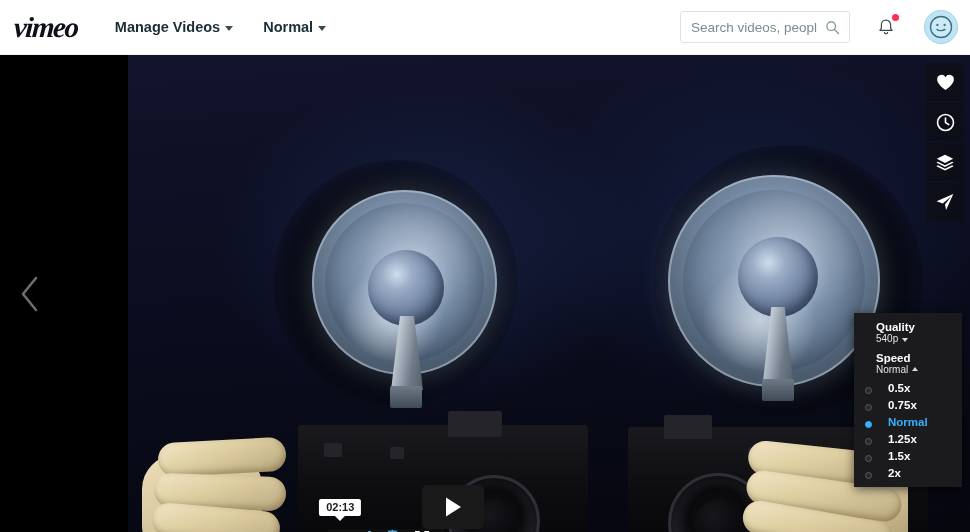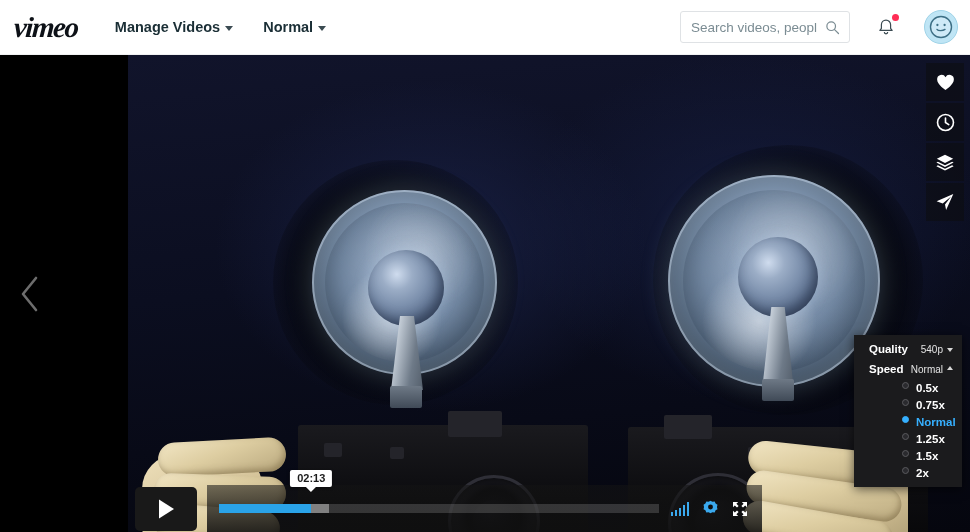--- a/index.html
+++ b/index.html
@@ -202,59 +202,60 @@
     position: absolute; right: 8px; bottom: 45px;
     width: 108px;
     background: #1b1b1d;
     color: #fff;
     z-index: 40;
     padding: 4px 0 6px 0;
     font-size: 11px;
     box-shadow: 0 2px 10px rgba(0,0,0,0.6);
   }
   .menu-row {
-    display: flex; align-items: center; justify-content: space-between;
-    padding: 4px 9px 4px 15px;
+    display: flex; align-items: flex-start; justify-content: space-between;
+    padding: 4px 9px 4px 22px;
     cursor: pointer;
+    flex-direction: column;
   }
   .menu-row .m-label { font-weight: 700; font-size: 11.5px; color:#fff; }
   .menu-row .m-value {
     display: flex; align-items: center; gap: 4px;
     font-size: 10px; color: #e3e3e3;
   }
   .chev {
     display:inline-block; width:0; height:0;
     border-left: 3.5px solid transparent;
     border-right: 3.5px solid transparent;
   }
   .chev-down { border-top: 4.5px solid #d8d8d8; margin-top:2px; }
   .chev-up { border-bottom: 4.5px solid #d8d8d8; margin-bottom:2px; }
 
   .speed-opt {
-    display: flex; align-items: flex-start; gap: 7px;
+    display: flex; align-items: flex-end; gap: 16px;
     padding: 2.5px 9px 2.5px 11px;
     cursor: pointer;
-    margin-left: 37px;
   }
   .radio {
     width: 7px; height: 7px; border-radius: 50%;
     border: 1px solid #5a5a5e;
     background: #2a2a2e;
     flex: none;
   }
   .speed-opt.sel .radio { background: #36b0ff; border-color: #36b0ff; }
   .speed-opt .s-label { font-size: 11.5px; font-weight: 700; color: #ffffff; }
   .speed-opt.sel .s-label { color: #36b0ff; }
 
   
   .controlbar {
     position: absolute; left: 0; bottom: 0;
     width: 770px; height: 47px;
     display: flex; align-items: center;
     z-index: 45;
+    flex-direction: column;
   }
   .play-btn {
     width: 62px; height: 44px; margin-left: 135px;
     background: #191919;
     border-radius: 5px;
     display: flex; align-items: center; justify-content: center;
     cursor: pointer;
     flex: none;
   }
   .bar-zone {

